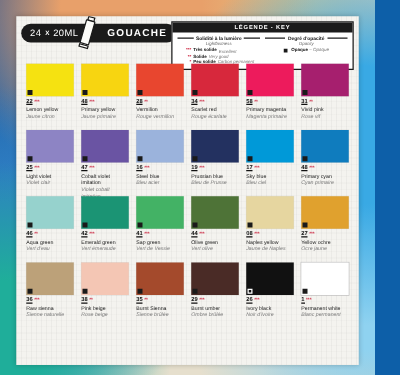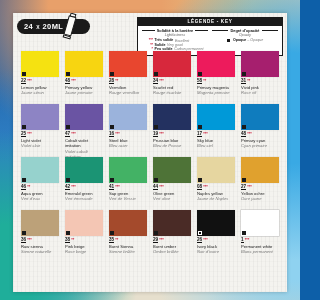--- a/index.html
+++ b/index.html
@@ -34,21 +34,21 @@
   }
   
   #header { position:relative; height:30px; }
   #title-pill {
     position:absolute; left:4px; top:6px; height:15px;
     background:#1a1a1a; border-radius:8px;
     display:flex; align-items:center; padding:0 7px; gap:3px;
     color:#fff;
   }
   #title-pill .size {
-    font-size:7.5px; font-weight:bold; letter-spacing:.4px;
+    font-size:7.5px; font-weight:normal; letter-spacing:.4px;
   }
   #title-pill .x { font-size:5px; font-weight:bold; }
   #title-pill .name {
     font-size:8px; font-weight:bold; letter-spacing:1px;
   }
   #tube {
     position:absolute; left:52px; top:0px; width:11px; height:26px;
     transform:rotate(16deg);
   }
   #tube .body {
@@ -127,20 +127,21 @@
 
 <div id="sheet">
 
   <div id="header">
 
     <div id="title-pill">
       <span class="size">24</span>
       <span class="x">X</span>
       <span class="size">20ML</span>
       <span style="display:inline-block;width:17px"></span>
+      <span class="name">GOUACHE</span>
     </div>
 
     <div id="tube">
       <div class="cap"></div>
       <div class="body"></div>
       <div class="crimp"></div>
     </div>
 
     <div id="legend">
       <div id="legend-title">LÉGENDE - KEY</div>

